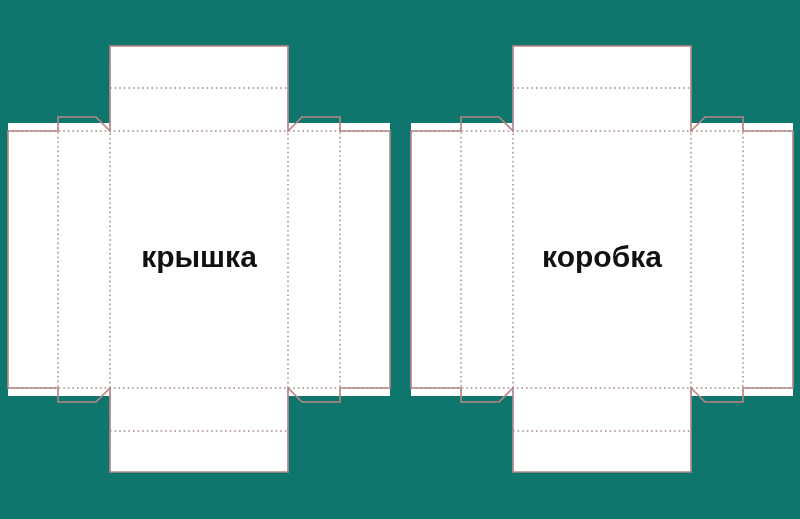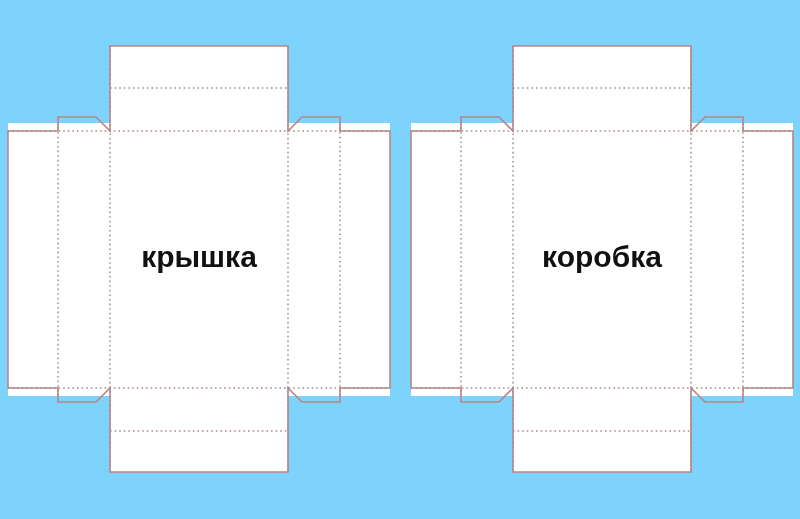--- a/index.html
+++ b/index.html
@@ -50,21 +50,21 @@
     font-size: 30px;
     fill: #111111;
     text-anchor: middle;
     dominant-baseline: middle;
     letter-spacing: 0px;
   }
 </style>
 </head>
 <body style="background: rgb(255, 255, 255);">
 
-<div id="canvas" style="background: #7dd3fc;">
+<div id="canvas" style="background: #0f766e;">
 
   <svg id="dieline-svg" viewBox="0 0 800 519" xmlns="http://www.w3.org/2000/svg">
 
     <g id="tpl-lid">
 
       <g>
         <rect class="panel-fill" x="110" y="46" width="178" height="426" fill="#ffffff"></rect>
         <rect class="panel-fill" x="8" y="123" width="382" height="273" fill="#ffffff"></rect>
       </g>
 

